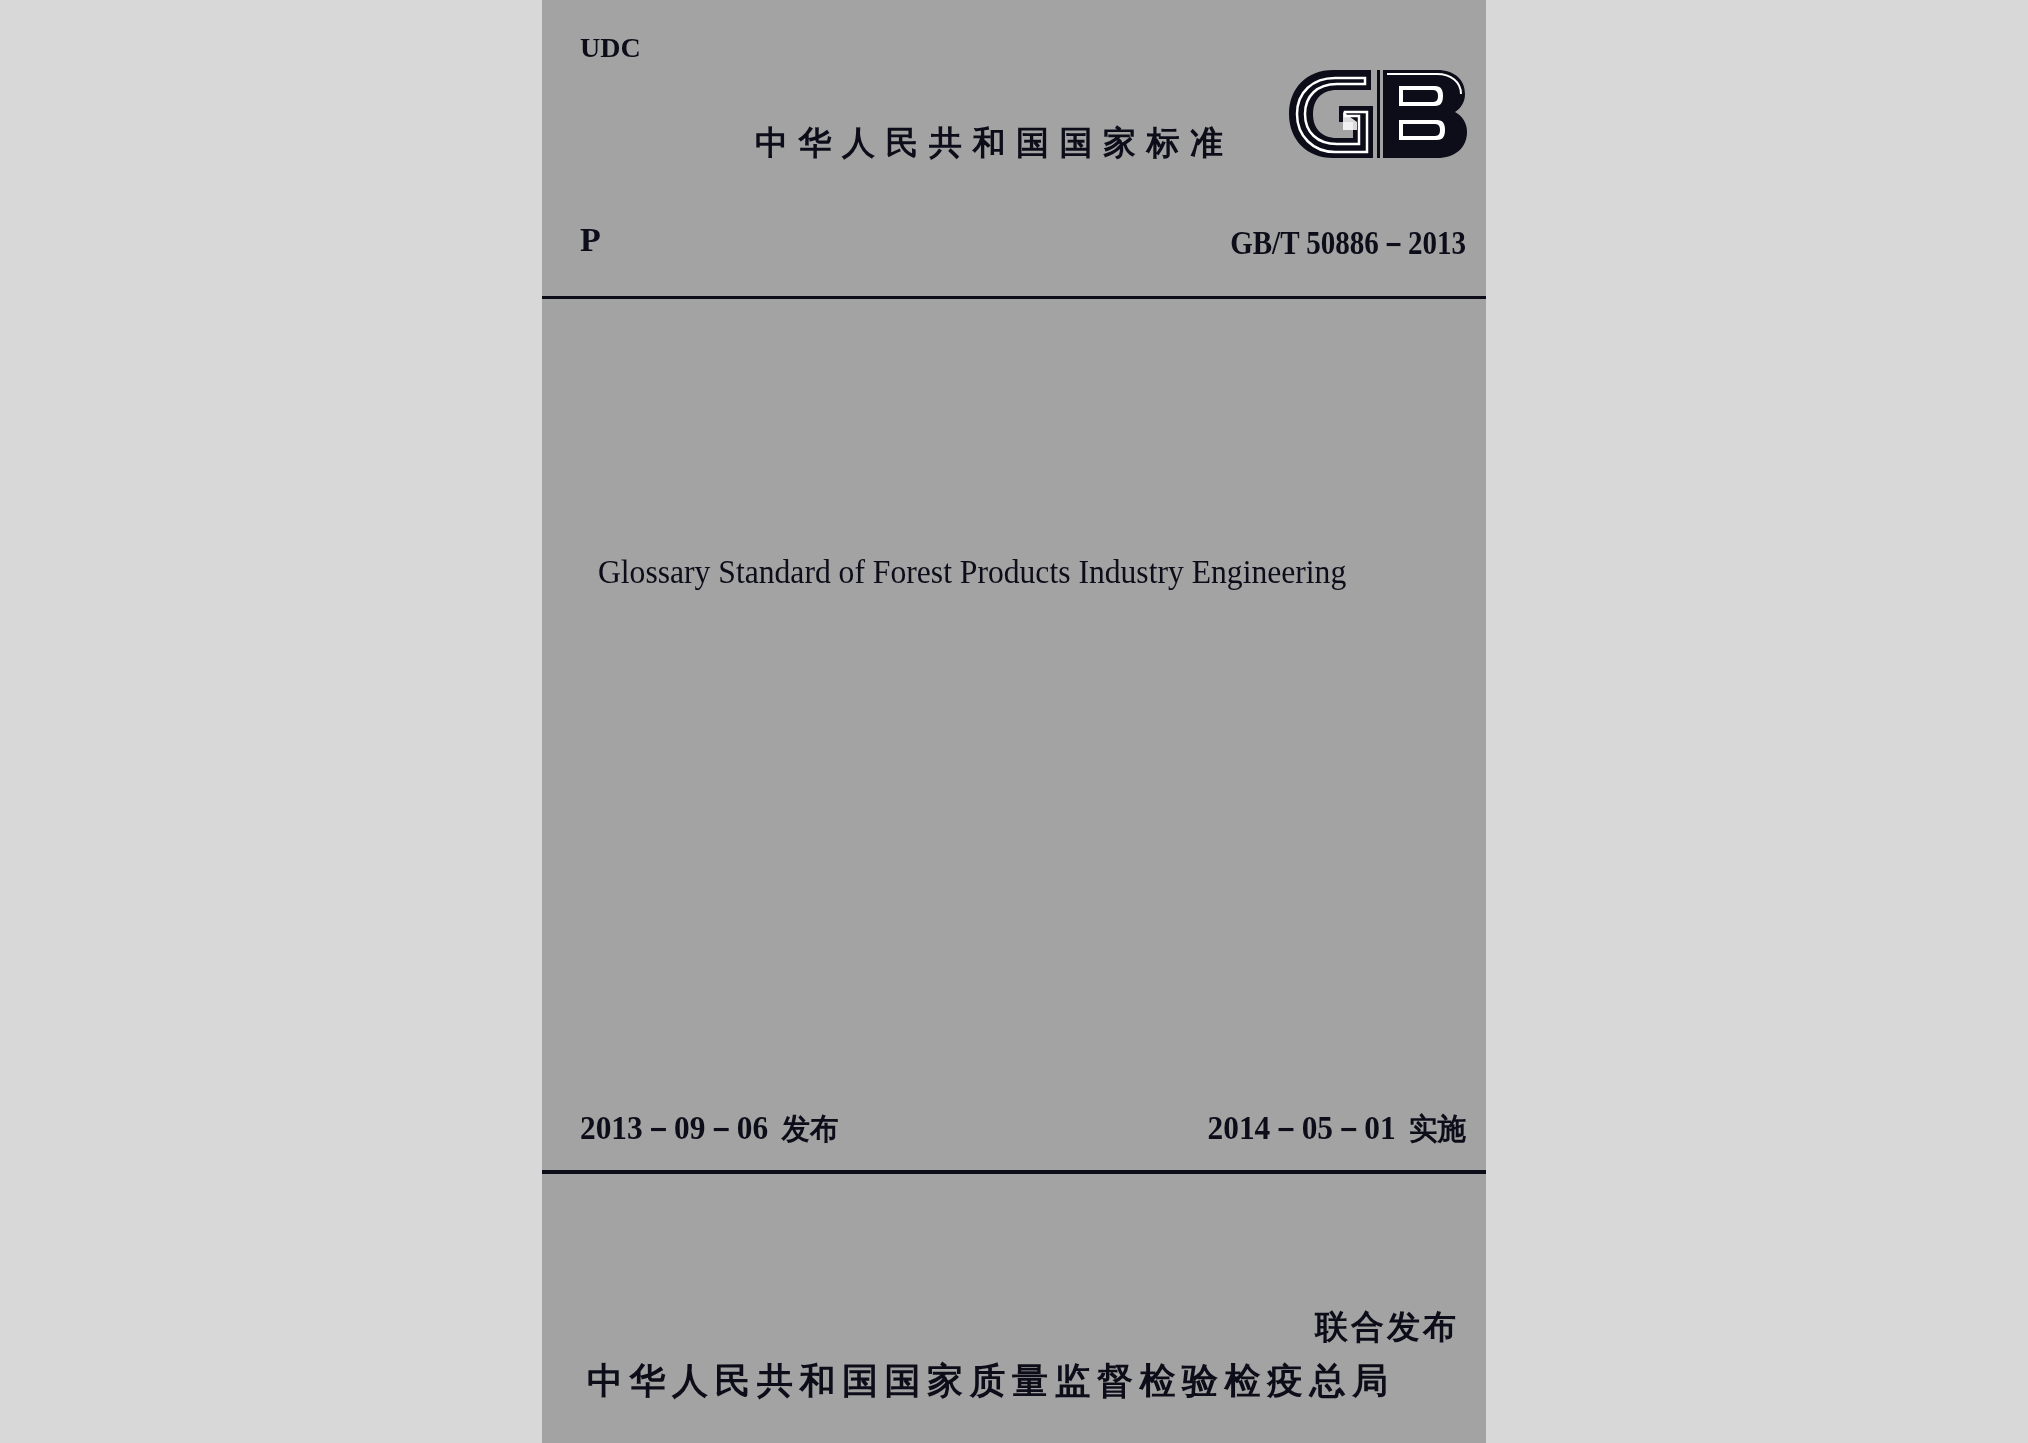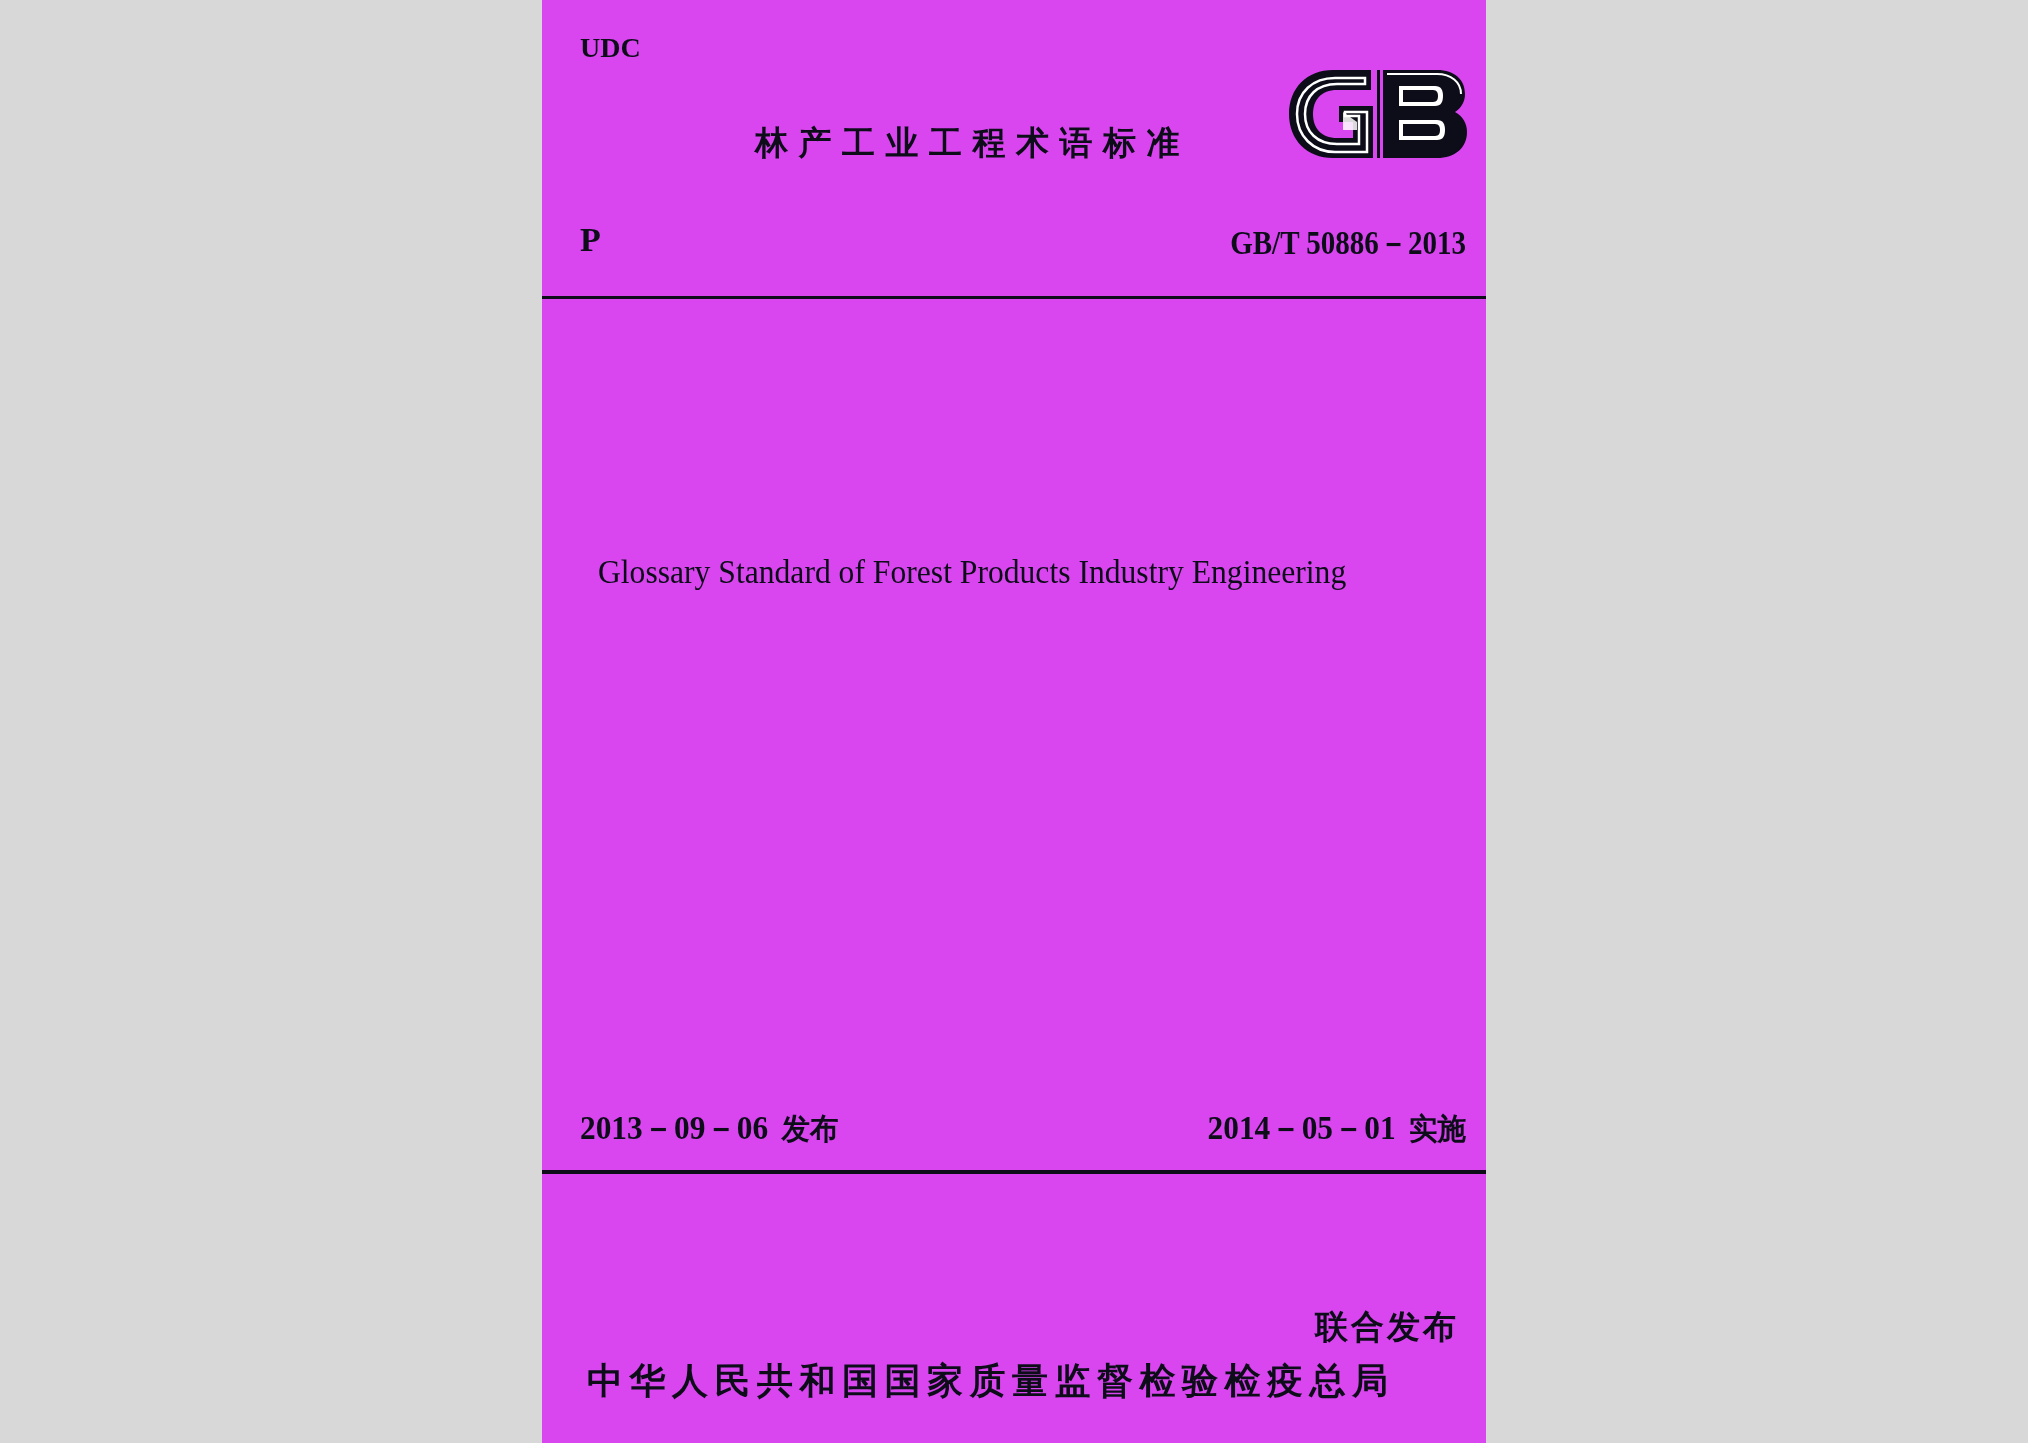--- a/index.html
+++ b/index.html
@@ -4,21 +4,21 @@
 <style>
   html, body { margin: 0; padding: 0; }
   body {
     width: 2028px; height: 1443px;
     background: #d8d8d8;
     position: relative; overflow: hidden;
   }
   .page {
     position: absolute; left: 542px; top: 0;
     width: 944px; height: 1443px;
-    background: #d946ef;
+    background: #a3a3a3;
   }
   .abs { position: absolute; white-space: nowrap; color: #0d0d1a; }
   .serif-b { font-family: "Liberation Serif", "DejaVu Serif", serif; font-weight: bold; }
   .serif { font-family: "Liberation Serif", "DejaVu Serif", serif; }
   .sans-b { font-family: "DejaVu Sans", "Liberation Sans", sans-serif; font-weight: bold; }
 
   .udc { left: 38px; top: 32px; font-size: 28px; letter-spacing: 0px; }
   .national-std { left: 213px; top: 121px; font-size: 33px; letter-spacing: 10.5px; }
   .gb-logo { left: 745px; top: 68px; width: 182px; height: 92px; }
   .class-code { left: 38px; top: 221px; font-size: 34px; }
@@ -37,21 +37,21 @@
   .issuer-2 { left: 45px; top: 1357px; font-size: 36px; letter-spacing: 6.5px; text-align: center; }
   .joint { left: 773px; top: 1305px; font-size: 33px; letter-spacing: 3px; text-align: center; }
 </style>
 </head>
 <body>
 
 <div class="page">
 
   <div class="abs serif-b udc">UDC</div>
 
-  <div class="abs sans-b national-std">林产工业工程术语标准</div>
+  <div class="abs sans-b national-std">中华人民共和国国家标准</div>
 
   <div class="abs gb-logo">
     <svg width="182" height="92" viewBox="0 0 182 92" xmlns="http://www.w3.org/2000/svg">
 
       <path d="M46 2 H84 V22 H50 C34 22 26 32 26 46 C26 60 34 70 50 70 H66 V54 H52 V38 H86 V90 H46 C20 90 2 72 2 46 C2 20 20 2 46 2 Z" fill="#0d0d1a"></path>
       <path d="M48 10 H78 V16 H50 C30 16 18 28 18 46 C18 64 30 76 50 76 H72 V48 H58 V44 H80 V84 H48 C26 84 10 68 10 46 C10 24 26 10 48 10 Z" fill="none" stroke="#ffffff" stroke-width="2.5"></path>
       <path d="M56 44 L70 54 L70 62 L56 62 Z" fill="#ffffff" opacity="0.85"></path>
 
       <rect x="90" y="2" width="3" height="88" fill="#0d0d1a"></rect>
 

